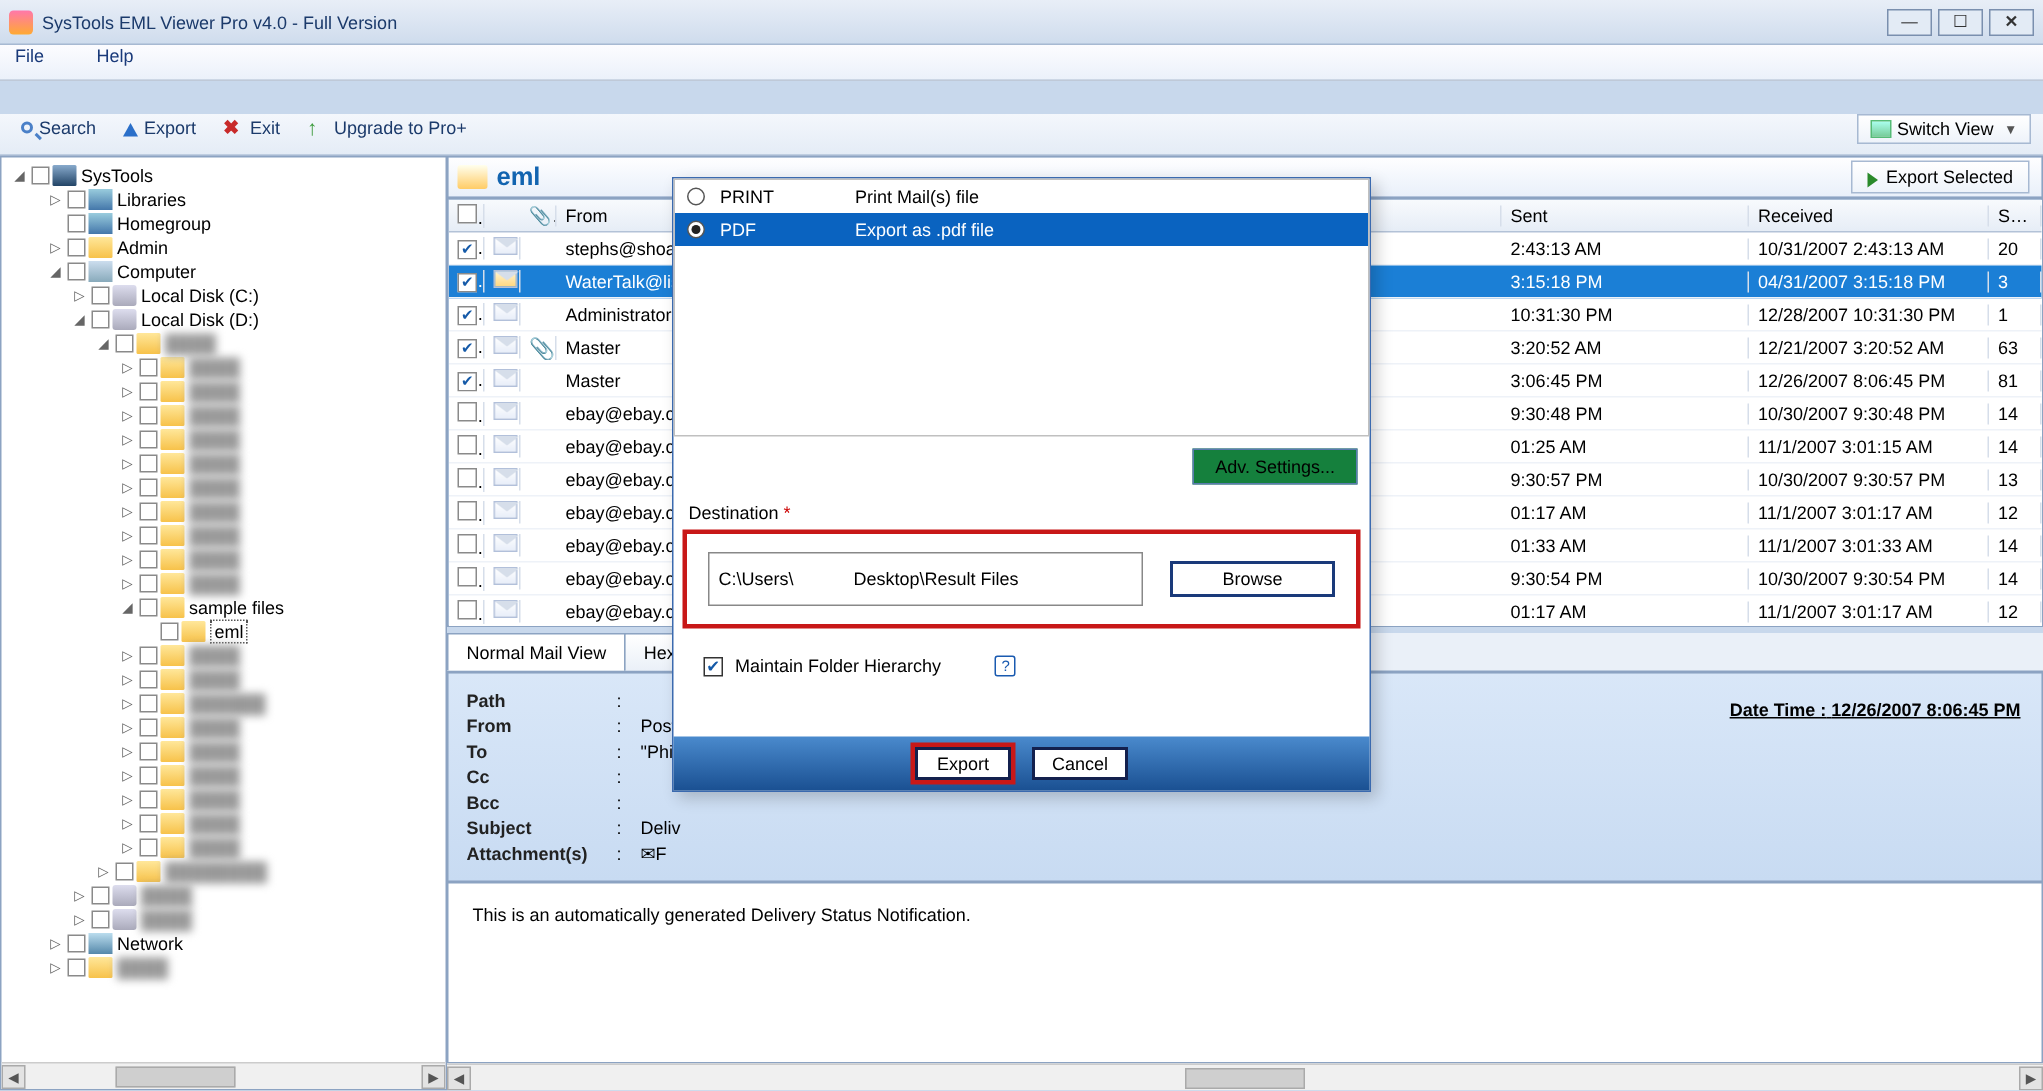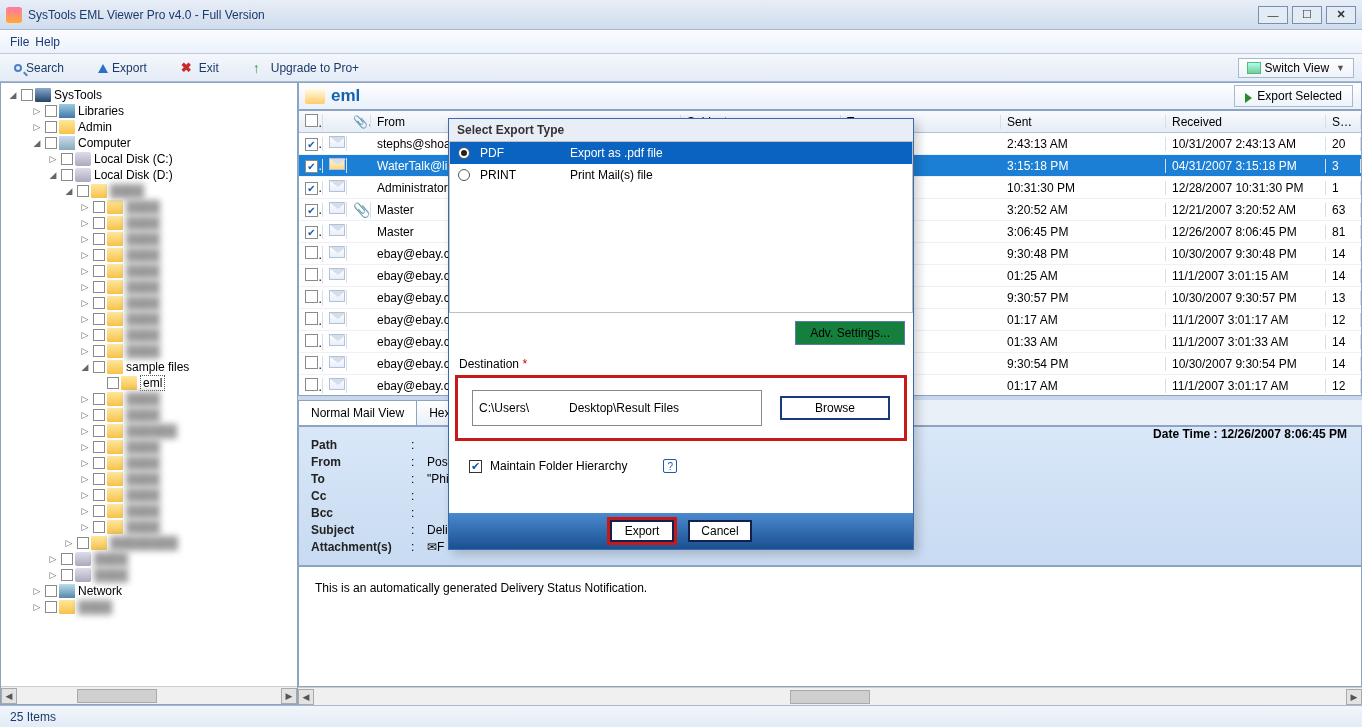--- a/index.html
+++ b/index.html
@@ -7,25 +7,25 @@
 
 
 .titlebar { height: 30px; background: linear-gradient(#e8eef7,#cfdced); display:flex; align-items:center; padding:0 6px; border-bottom:1px solid #a7b9d2;}
 .titlebar .logo { width:16px;height:16px;background:linear-gradient(#f7a,#fa3);border-radius:3px;margin-right:6px;}
 .titlebar .title { flex:1; color:#1b3a6b; font-weight:400;}
 .winbtns { display:flex; gap:4px;}
 .winbtn { width:30px;height:18px;border:1px solid #7a8fae;background:#e3ebf5;display:flex;align-items:center;justify-content:center;font-family:Arial; font-size:11px; color:#333;}
 .winbtn.close { font-weight:bold;}
 
 
-.menubar { height:24px; background:linear-gradient(#fcfcff,#ebf1fa); display:flex;align-items:center; padding:0 10px; gap:6px; border-bottom:1px solid #bfc9d8;}
+.menubar { height:24px; background:linear-gradient(#fcfcff,#ebf1fa); display:flex;padding:0 10px; gap:35px; border-bottom:1px solid #bfc9d8;}
 .menubar span { color:#1a3a7a; }
 
 
-.toolbar { height:28px; background:linear-gradient(#f4f7fc,#e4ecf6); display:flex;align-items:center; padding:0 8px; gap:22px; border-bottom:1px solid #a7b9d2; position:relative;}
+.toolbar { height:28px; background:linear-gradient(#f4f7fc,#e4ecf6); display:flex;align-items:flex-start; padding:0 8px; gap:6px; border-bottom:1px solid #a7b9d2; position:relative;margin-top:22px;}
 .tbtn { display:flex;align-items:center;gap:4px; padding:2px 6px; color:#1b3a6b;}
 .ticon { width:14px;height:14px;display:inline-block;}
 .ticon.search { border:2px solid #4a80c8;border-radius:50%;width:8px;height:8px;position:relative;}
 .ticon.search:after{content:"";position:absolute;width:5px;height:2px;background:#4a80c8;transform:rotate(45deg);left:7px;top:7px;}
 .ticon.export { width:0;height:0;border-left:5px solid transparent;border-right:5px solid transparent;border-bottom:9px solid #2a6fc9; transform:translateY(1px);}
 .ticon.exit { color:#c82a2a;font-weight:bold;font-size:13px; line-height:14px;}
 .ticon.upgrade { color:#3a9a3a;font-weight:bold;font-size:14px;line-height:14px;}
 .switchview { position:absolute; right:8px; display:flex;align-items:center;gap:4px;border:1px solid #a7b9d2;padding:2px 8px;background:linear-gradient(#fff,#eef3fa);}
 .swicon { width:14px;height:12px;border:1px solid #5b7;display:inline-block;background:linear-gradient(#afe,#7c9);}
 
@@ -82,21 +82,21 @@
 .clip{color:#777;font-size:14px;}
 
 
 .tabs { display:flex;border-bottom:1px solid #8ca3c2;background:#eaf0f8; margin-top:4px;}
 .tab{padding:5px 12px;border:1px solid #8ca3c2;border-bottom:none;background:linear-gradient(#fff,#eaf0f8);margin-right:-1px;text-align:center;}
 .tab.active{background:#fff;color:#000;}
 .detail{border:1px solid #8ca3c2;background:linear-gradient(#d9e7f8,#c8dbf2);padding:8px 12px;flex-shrink:0; position:relative;}
 .drow{display:flex;margin:3px 0;}
 .dkey{width:100px;font-weight:bold;color:#222;}
 .dsep{width:16px;}
-.dtime{position:absolute;right:14px;top:0;font-weight:bold;}
+.dtime{position:absolute;right:14px;top:17px;font-weight:bold;text-decoration:underline;}
 .body{background:#fff;border:1px solid #8ca3c2;flex:1;padding:14px 16px;font-family:"Courier New",monospace;font-size:13px;overflow:auto;}
 
 
 .status{height:22px;background:linear-gradient(#f2f6fc,#e3ebf5);border-top:1px solid #a7b9d2;display:flex;align-items:center;padding:0 10px;color:#1b3a6b;}
 
 
 .dialog{position:absolute;left:448px;top:118px;width:466px;background:#fff;border:1px solid #3b6aaf;box-shadow:4px 4px 10px rgba(0,0,0,.2);z-index:50;}
 .dlg-title{height:26px;background:linear-gradient(#4a8acd,#1a5092);color:#fff;display:flex;align-items:center;padding:0 8px;gap:8px;font-weight:600;}
 .dlg-title .dic{width:16px;height:16px;background:linear-gradient(#ffe79a,#f7c24a);border-radius:2px;}
 .dlg-sub{background:#e9eef6;color:#333;font-weight:600;padding:4px 8px;}
@@ -177,20 +177,26 @@
           <span class="ticon2 desktop"></span>
           <span>SysTools</span>
         </div>
       <div class="trow" style="padding-left:28px">
           <span class="tglyph">▷</span>
           <span class="tcb"></span>
           <span class="ticon2 libs"></span>
           <span>Libraries</span>
         </div>
       <div class="trow" style="padding-left:28px">
+          <span class="tglyph"></span>
+          <span class="tcb"></span>
+          <span class="ticon2 libs"></span>
+          <span>Homegroup</span>
+        </div>
+      <div class="trow" style="padding-left:28px">
           <span class="tglyph">▷</span>
           <span class="tcb"></span>
           <span class="ticon2 folder"></span>
           <span>Admin</span>
         </div>
       <div class="trow" style="padding-left:28px">
           <span class="tglyph">◢</span>
           <span class="tcb"></span>
           <span class="ticon2 comp"></span>
           <span>Computer</span>
@@ -590,31 +596,30 @@
         <div class="ar">▶</div>
     </div>
   </div>
 </div>
 
 <div class="status">
   <span>25 Items</span>
 </div>
 
 <div class="dialog">
-  <div class="dlg-sub">Select Export Type</div>
   <div class="opts">
+    <div class="optrow">
+      <span class="radio"></span>
+      <span class="optlbl">PRINT</span>
+      <span class="optdesc">Print Mail(s) file</span>
+    </div>
     <div class="optrow sel">
       <span class="radio on"></span>
       <span class="optlbl">PDF</span>
       <span class="optdesc">Export as .pdf file</span>
-    </div>
-    <div class="optrow">
-      <span class="radio"></span>
-      <span class="optlbl">PRINT</span>
-      <span class="optdesc">Print Mail(s) file</span>
     </div>
     <div class="opts-gap"></div>
   </div>
   <div class="advrow">
     <button class="advbtn">Adv. Settings...</button>
   </div>
   <div class="dest-lbl">
     <span>Destination</span> <span class="ast">*</span>
   </div>
   <div class="redbox" style="margin:0 6px;">

